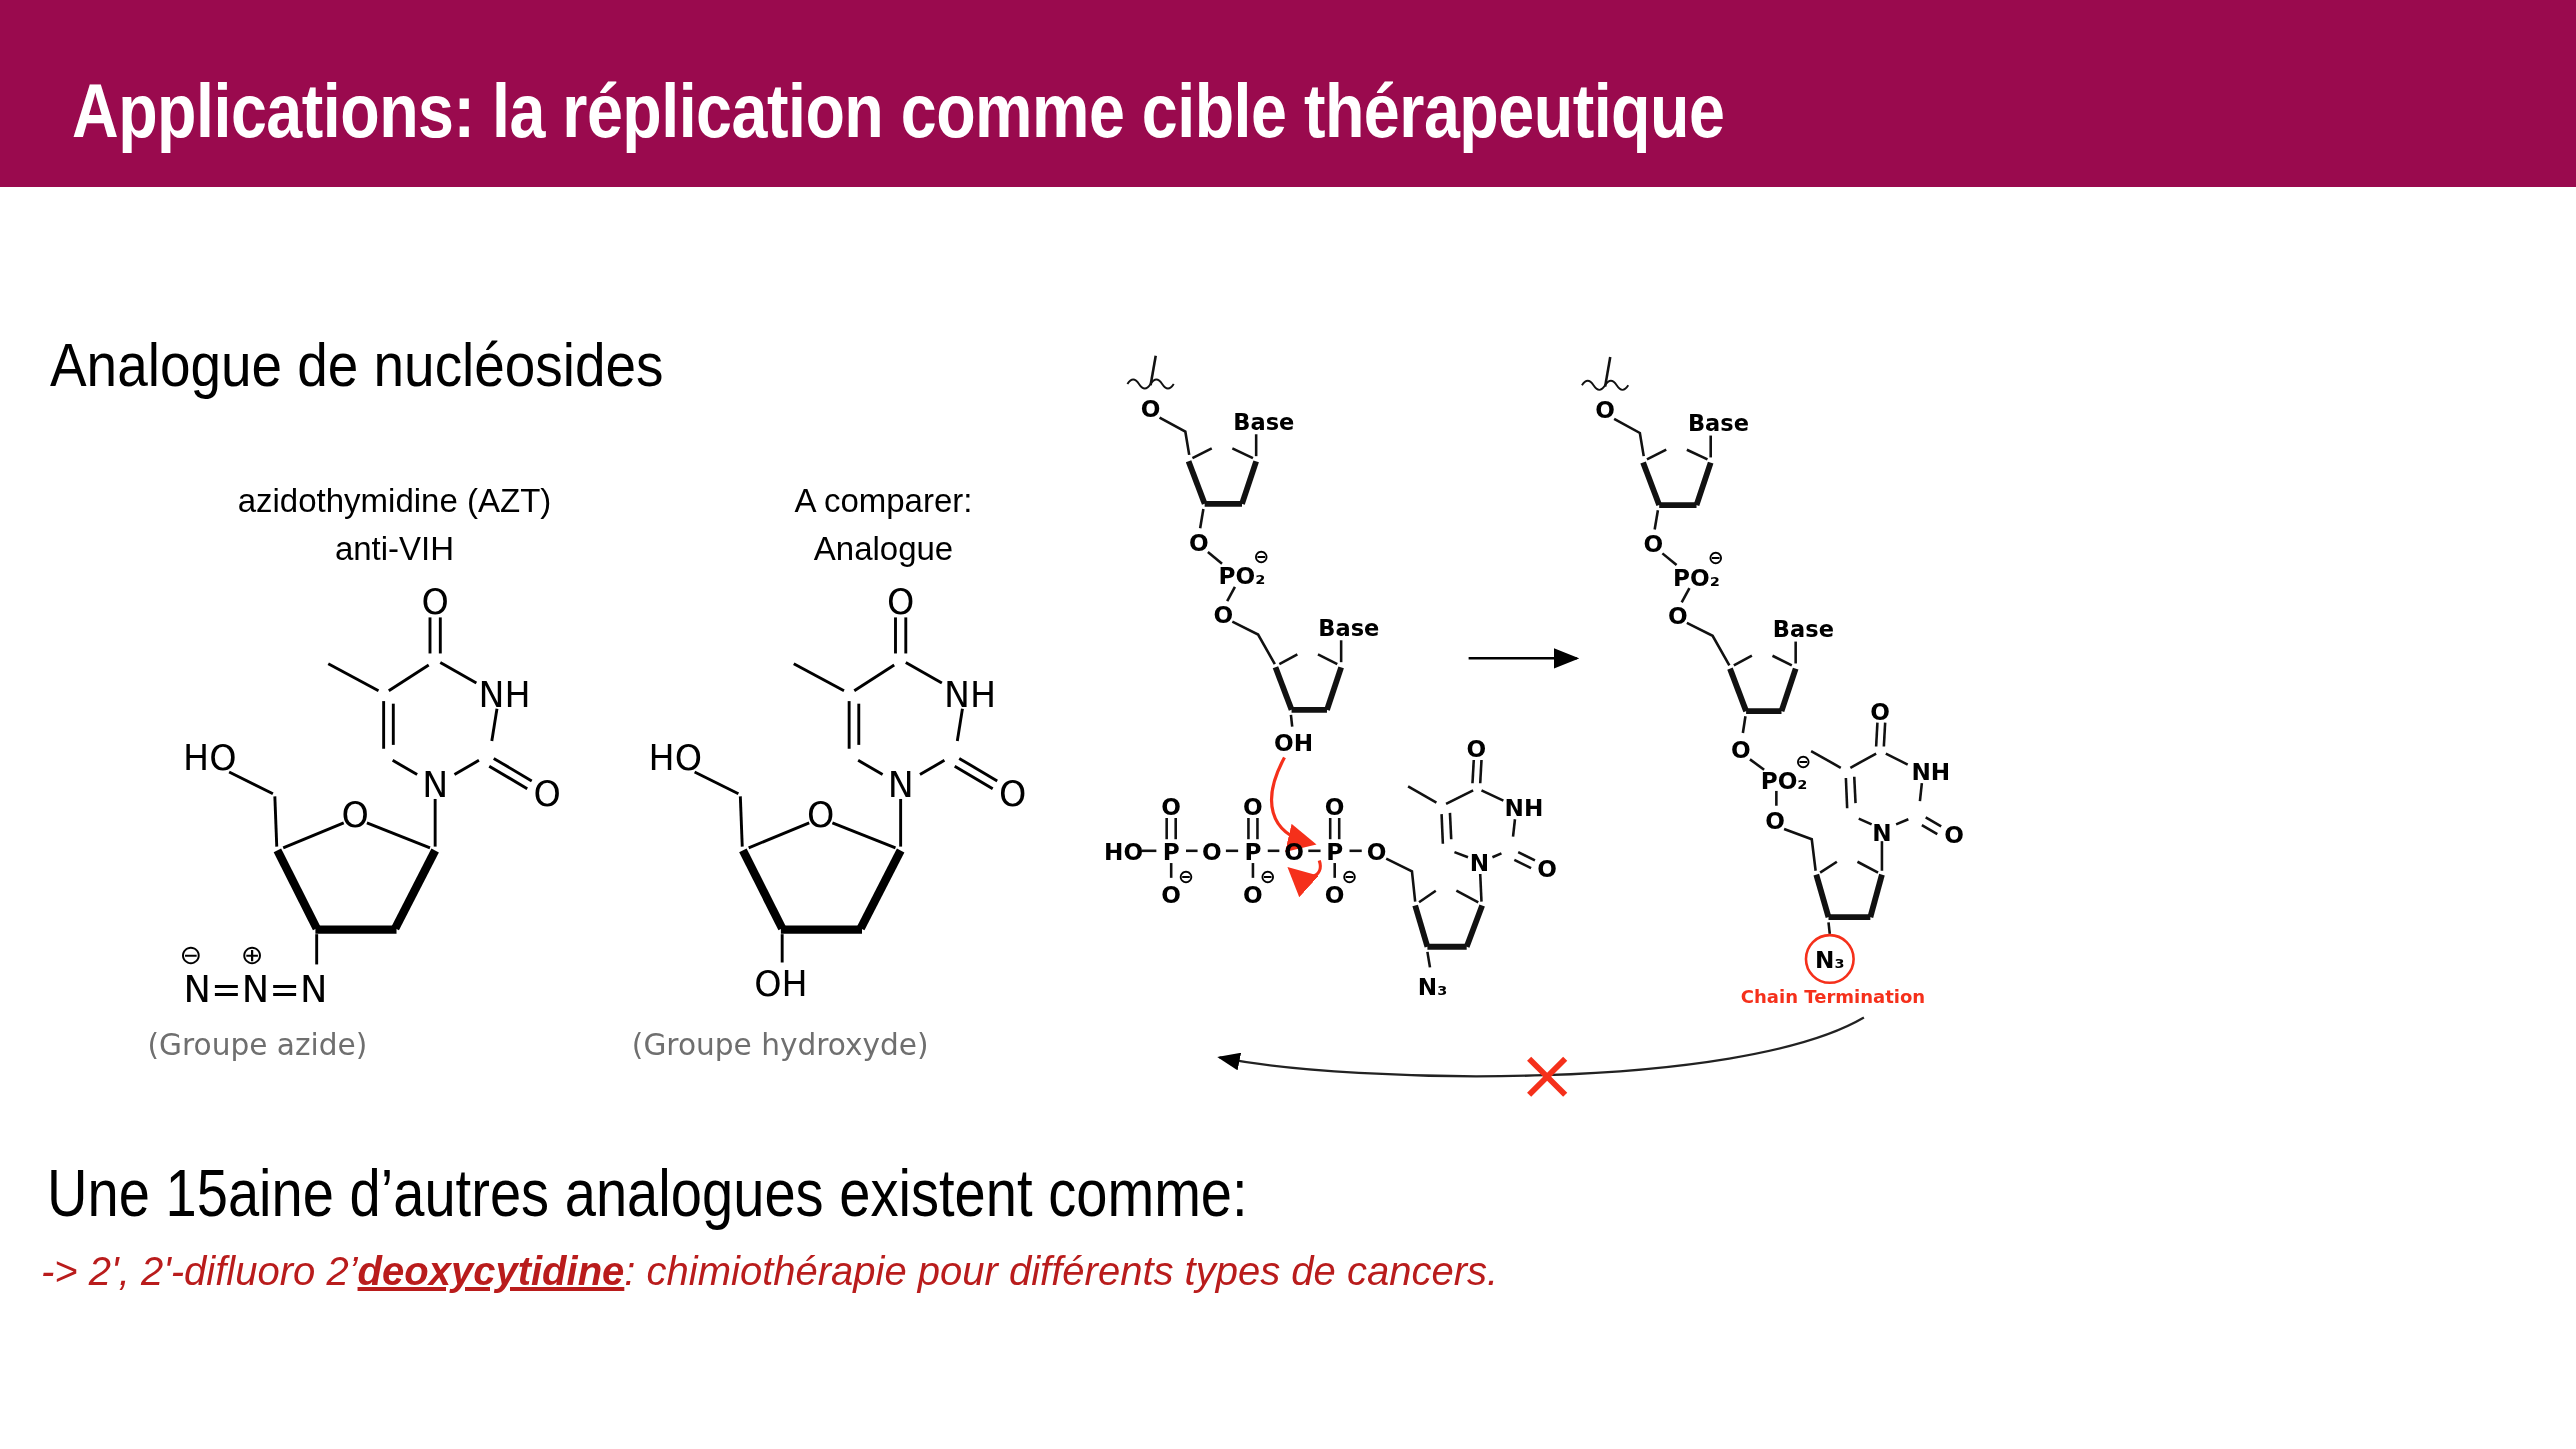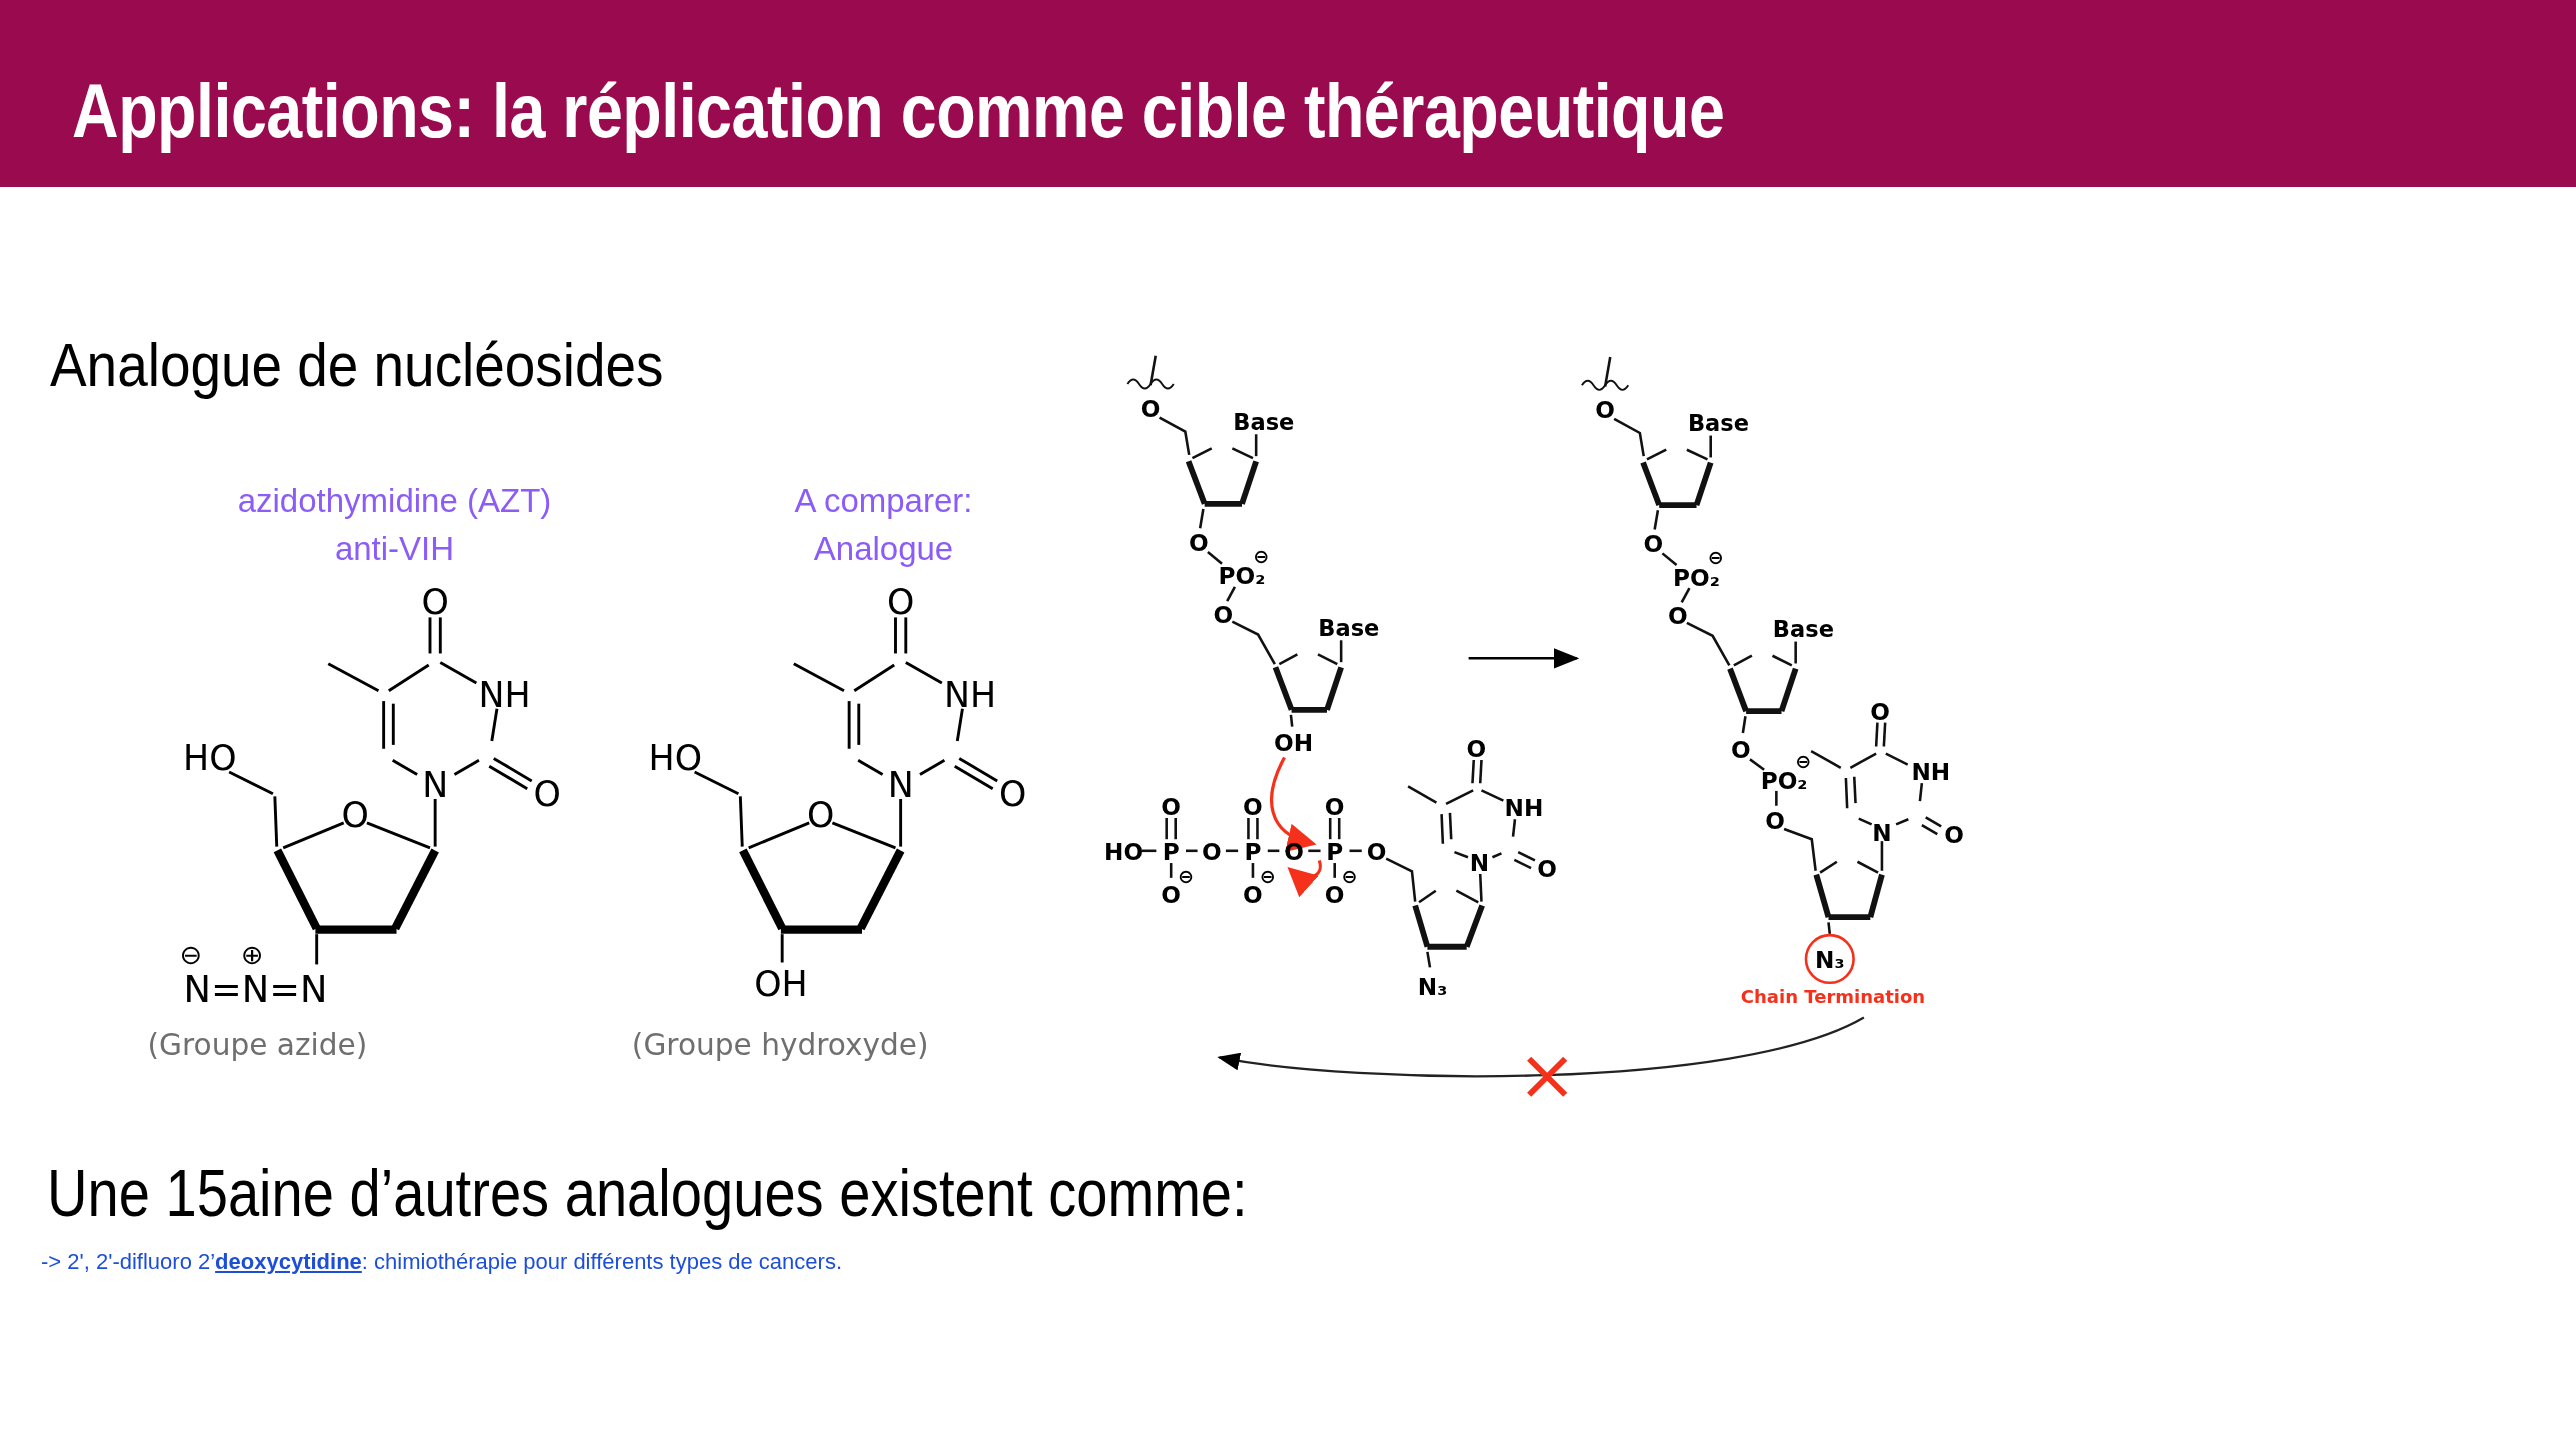--- a/index.html
+++ b/index.html
@@ -9,25 +9,25 @@
 
   .banner { position:absolute; left:0; top:0; width:2576px; height:187px; background:var(--banner);text-align:center; }
   .title { position:absolute; left:72px; top:67px; color:#ffffff; font-size:76px; font-weight:700;
            white-space:nowrap; transform:scaleX(0.85); transform-origin:left top; letter-spacing:-0.6px; }
 
   .h-section { position:absolute; left:50px; top:330px; font-size:61px; color:#000;
                white-space:nowrap; transform:scaleX(0.90); transform-origin:left top; }
   .h-notes   { position:absolute; left:47px; top:1155px; font-size:66px; color:#000;
                white-space:nowrap; transform:scaleX(0.85); transform-origin:left top; }
 
-  .struct-label { position:absolute; width:451px; text-align:center; font-size:33px; line-height:48px; color:#8b5cf6; }
+  .struct-label { position:absolute; width:451px; text-align:center; font-size:33px; line-height:48px; color:#000000; }
   .lbl-azt { left:169px; top:477px; }
   .lbl-cmp { left:658px; top:477px;text-align:center; }
 
-  .bullet { position:absolute; font-size:22px; color:#1d4ed8; white-space:nowrap; }
+  .bullet { position:absolute; font-size:40px; color:#b91c1c; white-space:nowrap;font-style:italic; }
   .bullet1 { left:41px; top:1249px; }
   .bullet2 { left:49px; top:1324px; }
   .bullet b { font-weight:700; }
   .bullet b.u { text-decoration:underline; }
 
   svg { position:absolute; overflow:visible; }
   svg text { font-family:"DejaVu Sans", sans-serif; fill:#000; }
   .svg-structs { left:148px; top:567px; }
   .svg-mech { left:1082px; top:348px; }
 

